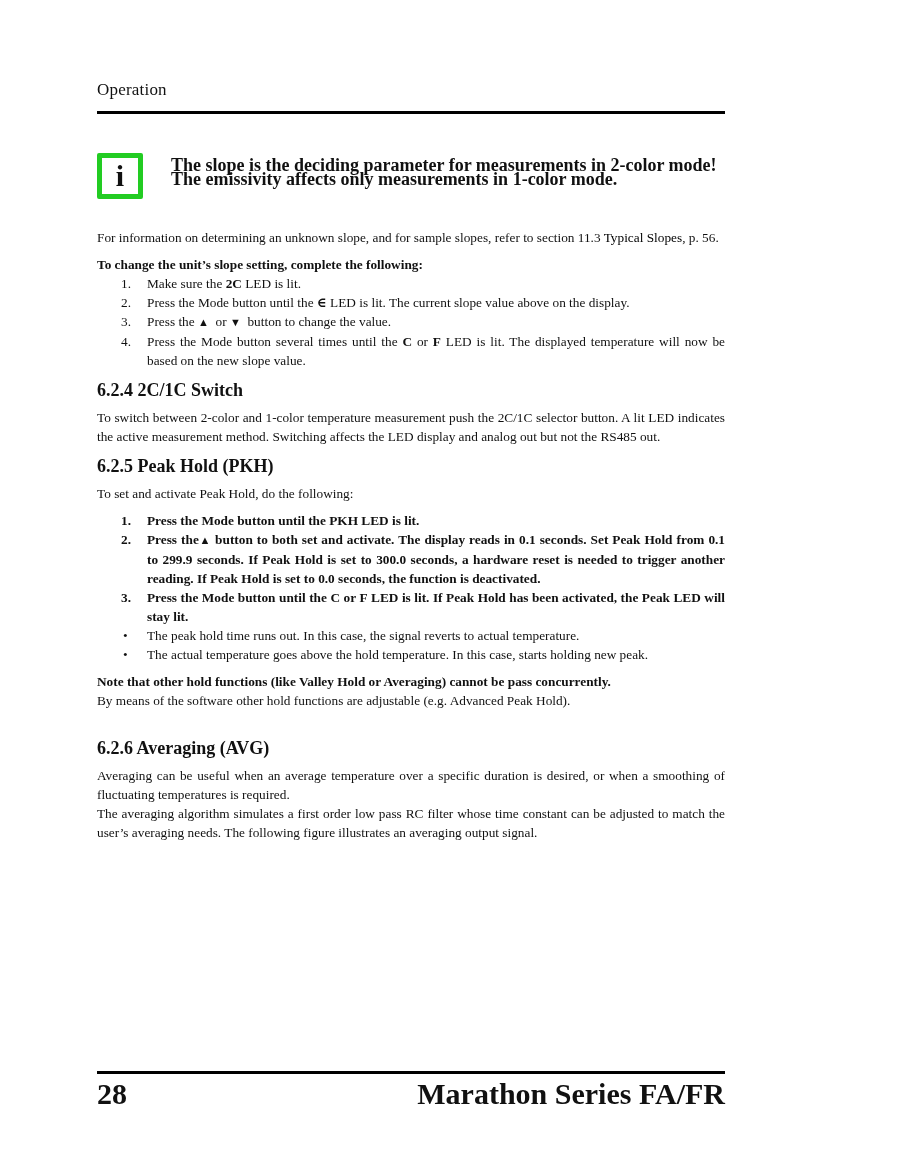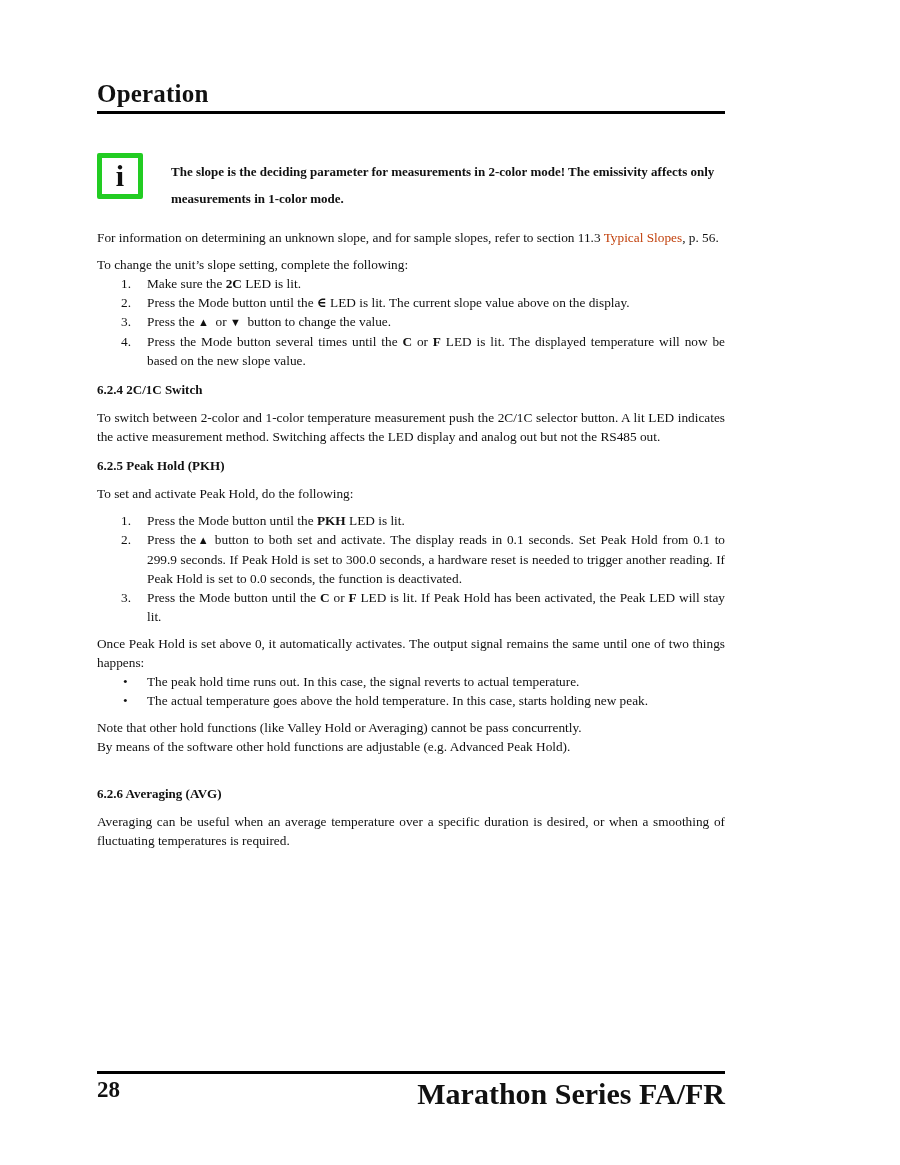--- a/index.html
+++ b/index.html
@@ -1,38 +1,38 @@
 <!DOCTYPE html>
 <html><head>
 <meta charset="utf-8">
 <style>
   html, body { margin: 0; padding: 0; background: #ffffff; }
   body { width: 900px; height: 1165px; position: relative; overflow: hidden;
          font-family: "Liberation Serif", "DejaVu Serif", serif; color: #111; }
-  .chapter-title { position: absolute; left: 97px; top: 80px; font-size: 25px; font-weight: bold;
+  .chapter-title { position: absolute; left: 97px; top: 80px; font-size: 17px; font-weight: normal;
                    margin: 0; letter-spacing: 0.2px; }
   .rule { position: absolute; left: 97px; width: 628px; height: 3px; background: #000; }
   .rule.top { top: 111px; }
   .rule.bottom { top: 1071px; }
   .note { position: absolute; left: 97px; top: 153px; width: 628px; height: 48px; }
   .info-icon { position: absolute; left: 0; top: 0; width: 36px; height: 36px; border: 5px solid #22cc22;
                background: #fff; display: flex; align-items: center; justify-content: center;
                font-family: "Liberation Serif", serif; font-weight: bold; font-size: 30px; line-height: 1; border-radius: 2px; }
-  .note-text { position: absolute; left: 74px; top: 5px; width: 554px; font-weight: bold; font-size: 13px; line-height: 27px; }
+  .note-text { position: absolute; left: 74px; top: 5px; width: 554px; font-weight: bold; font-size: 18px; line-height: 14px; }
   .body { position: absolute; left: 97px; top: 228px; width: 628px; font-size: 13.3px; line-height: 19px; }
   p { margin: 0; text-align: justify; }
-  .gap { margin-top: 8px; }
-  h2 { margin: 10px 0 8px 0; font-size: 13px; font-weight: bold; line-height: 20px; }
+  .gap { margin-top: 8px; font-weight: bold; }
+  h2 { margin: 10px 0 8px 0; font-size: 18px; font-weight: bold; line-height: 20px; }
   ol, ul { margin: 0; padding: 0; list-style: none; }
   li { position: relative; padding-left: 50px; text-align: justify; }
   .num { position: absolute; left: 24px; top: 0; }
   .bul { position: absolute; left: 26px; top: 0; }
-  a.link { color: #c2410c; text-decoration: none; }
+  a.link { color: #000000; text-decoration: none; }
   .arrow { font-size: 11px; }
-  .footer-num { position: absolute; left: 97px; top: 1077px; font-size: 23px; font-weight: bold; }
+  .footer-num { position: absolute; left: 97px; top: 1077px; font-size: 30px; font-weight: bold; }
   .footer-title { position: absolute; right: 175px; top: 1077px; font-size: 30px; font-weight: bold; }
 </style>
 </head>
 <body>
 
 <h1 class="chapter-title">Operation</h1>
 <div class="rule top"></div>
 
 <div class="note">
   <div class="info-icon">i</div>
@@ -52,27 +52,27 @@
   <h2>6.2.4 2C/1C Switch</h2>
   <p>To switch between 2-color and 1-color temperature measurement push the 2C/1C selector button. A lit LED indicates the active measurement method. Switching affects the LED display and analog out but not the RS485 out.</p>
 
   <h2>6.2.5 Peak Hold (PKH)</h2>
   <p>To set and activate Peak Hold, do the following:</p>
   <ol class="gap">
     <li><span class="num">1.</span><span>Press the Mode button until the </span><b>PKH</b><span> LED is lit.</span></li>
     <li><span class="num">2.</span><span>Press the</span><span class="arrow">▲</span><span> button to both set and activate. The display reads in 0.1 seconds. Set Peak Hold from 0.1 to 299.9 seconds. If Peak Hold is set to 300.0 seconds, a hardware reset is needed to trigger another reading. If Peak Hold is set to 0.0 seconds, the function is deactivated.</span></li>
     <li><span class="num">3.</span><span>Press the Mode button until the </span><b>C</b><span style="white-space:pre"> or </span><b>F</b><span> LED is lit. If Peak Hold has been activated, the Peak LED will stay lit.</span></li>
   </ol>
-  <p class="gap">Once Peak Hold is set above 0, it automatically activates. The output signal remains the same until one of two things happens:</p>
   <ul>
     <li><span class="bul">•</span><span>The peak hold time runs out. In this case, the signal reverts to actual temperature.</span></li>
     <li><span class="bul">•</span><span>The actual temperature goes above the hold temperature. In this case, starts holding new peak.</span></li>
   </ul>
   <p class="gap">Note that other hold functions (like Valley Hold or Averaging) cannot be pass concurrently.</p>
   <p>By means of the software other hold functions are adjustable (e.g. Advanced Peak Hold).</p>
 
   <h2 style="margin-top:28px">6.2.6 Averaging (AVG)</h2>
   <p>Averaging can be useful when an average temperature over a specific duration is desired, or when a smoothing of fluctuating temperatures is required.</p>
+  <p>The averaging algorithm simulates a first order low pass RC filter whose time constant can be adjusted to match the user’s averaging needs. The following figure illustrates an averaging output signal.</p>
 </div>
 
 <div class="rule bottom"></div>
 <div class="footer-num">28</div>
 <div class="footer-title">Marathon Series FA/FR</div>
 
 </body></html>

